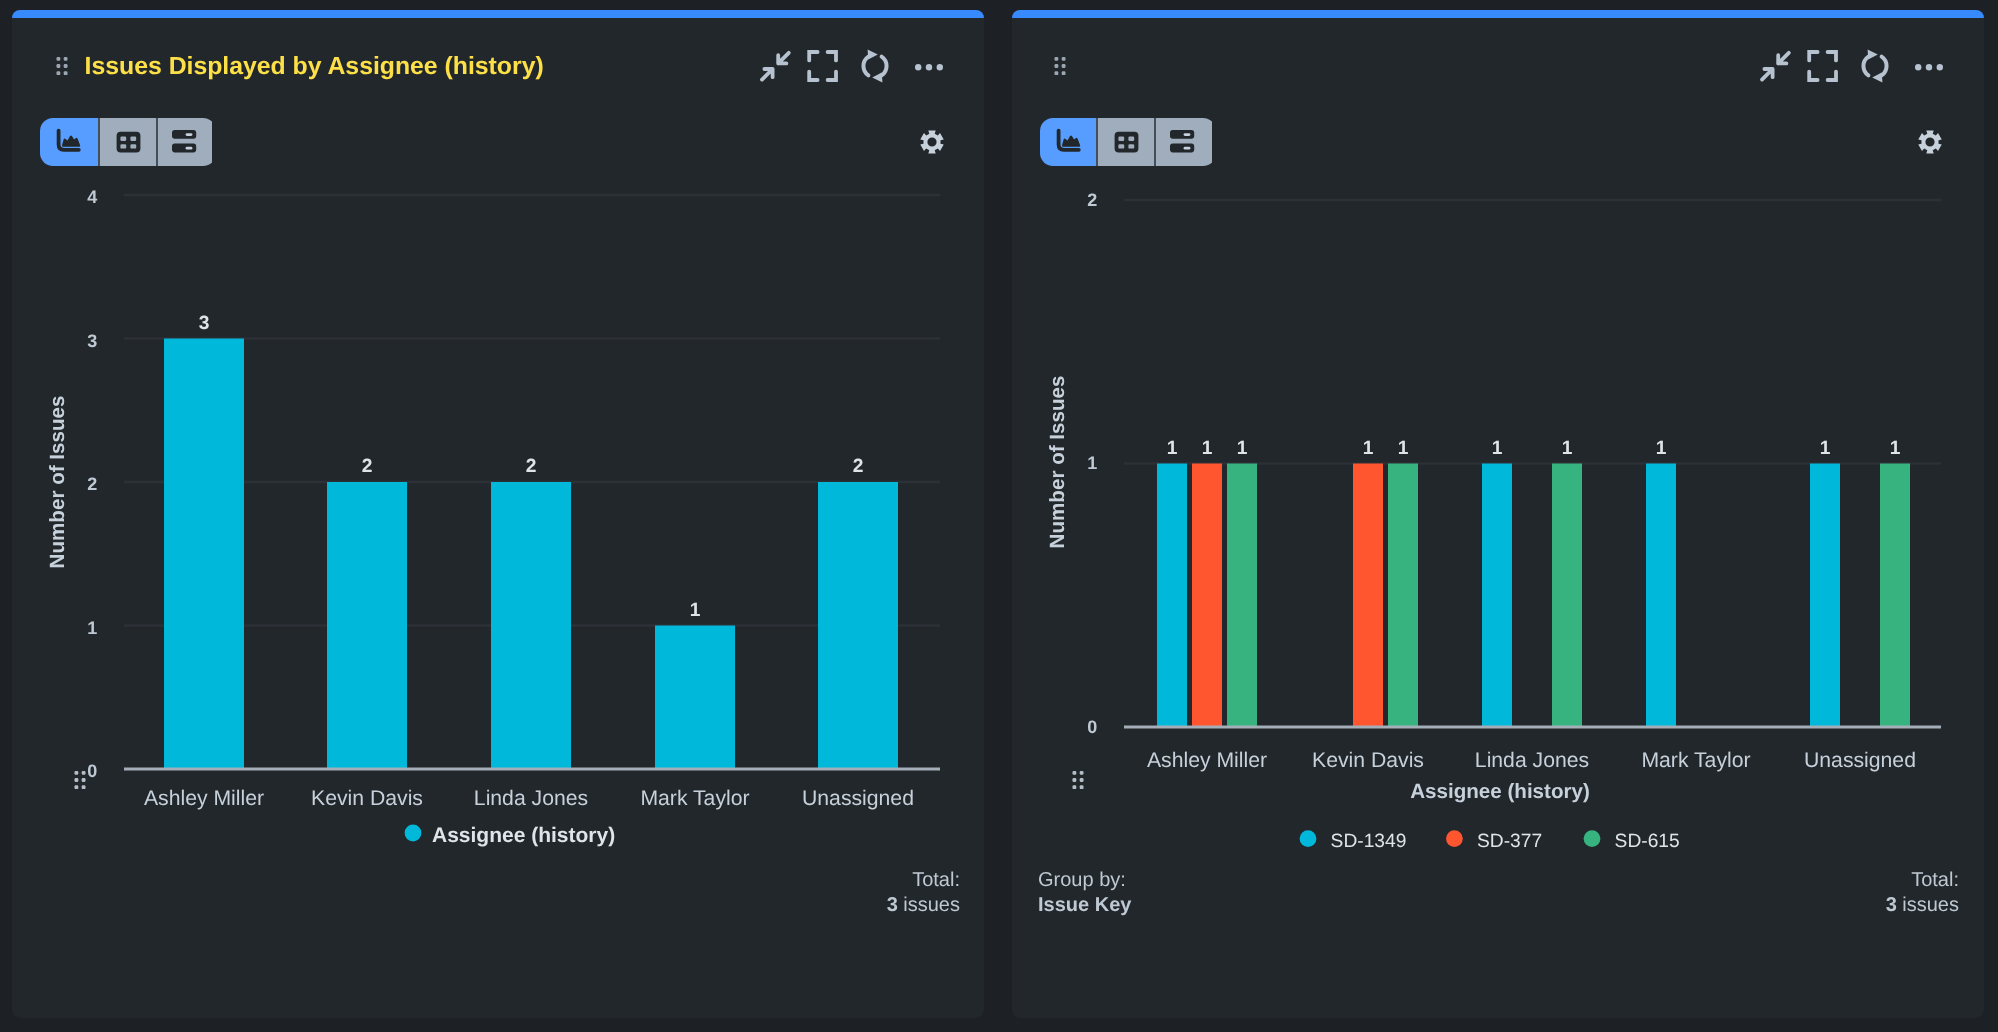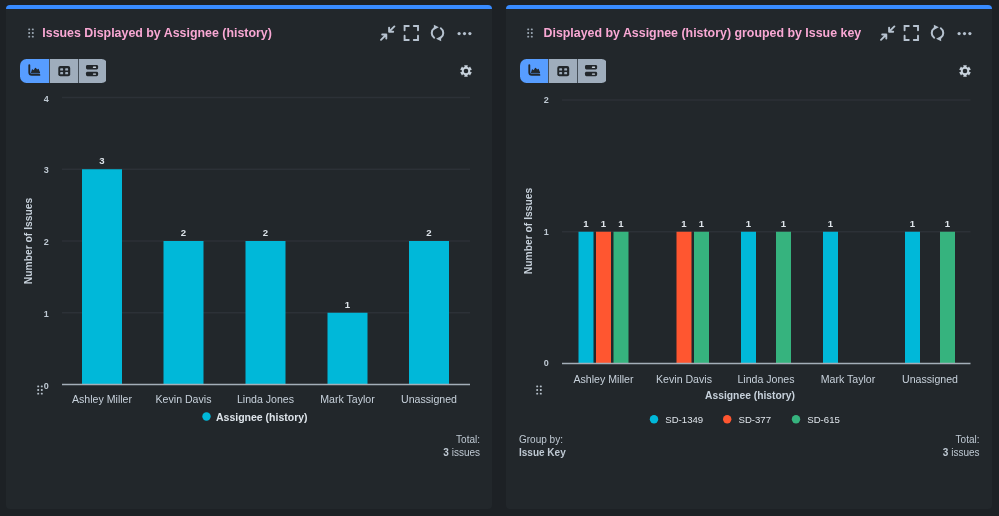--- a/index.html
+++ b/index.html
@@ -1,17 +1,17 @@
 <!DOCTYPE html>
 <html><head><meta charset="utf-8"><style>
 * { margin:0; padding:0; box-sizing:border-box; }
 html,body { width:999px; height:516px; background:#1D2125; font-family:"Liberation Sans",sans-serif; position:relative; overflow:hidden; }
 .panel { position:absolute; top:5px; width:486px; height:504px; background:#22272B; border-radius:4px; }
 .topbar { position:absolute; top:0; left:0; width:100%; height:3.5px; background:#388BFF; border-radius:4px 4px 0 0; }
-.ptitle { position:absolute; top:21.1px; font-size:12.4px; line-height:14px; font-weight:700; color:#f9a8d4; letter-spacing:0; }
+.ptitle { position:absolute; top:21.1px; font-size:12.4px; line-height:14px; font-weight:700; color:#fde047; letter-spacing:0; }
 .hicons { position:absolute; top:18px; }
 .chart { position:absolute; left:0; top:0; }
 text { font-family:"Liberation Sans",sans-serif; }
 </style></head><body>
 <div class="panel" style="left:6px">
     <div class="topbar"></div>
     <svg style="position:absolute;left:19.5px;top:21px" width="10" height="14" viewBox="0 0 10 14">
       <rect x="2.25" y="2.45" width="1.9" height="1.9" rx="0.6" fill="#9AA6B2"></rect>
       <rect x="2.25" y="6.05" width="1.9" height="1.9" rx="0.6" fill="#9AA6B2"></rect>
       <rect x="2.25" y="9.65" width="1.9" height="1.9" rx="0.6" fill="#9AA6B2"></rect>
@@ -117,21 +117,20 @@
 <div class="panel" style="left:505.5px">
     <div class="topbar"></div>
     <svg style="position:absolute;left:19.5px;top:21px" width="10" height="14" viewBox="0 0 10 14">
       <rect x="2.25" y="2.45" width="1.9" height="1.9" rx="0.6" fill="#9AA6B2"></rect>
       <rect x="2.25" y="6.05" width="1.9" height="1.9" rx="0.6" fill="#9AA6B2"></rect>
       <rect x="2.25" y="9.65" width="1.9" height="1.9" rx="0.6" fill="#9AA6B2"></rect>
       <rect x="5.85" y="2.45" width="1.9" height="1.9" rx="0.6" fill="#9AA6B2"></rect>
       <rect x="5.85" y="6.05" width="1.9" height="1.9" rx="0.6" fill="#9AA6B2"></rect>
       <rect x="5.85" y="9.65" width="1.9" height="1.9" rx="0.6" fill="#9AA6B2"></rect>
     </svg>
-    <div class="ptitle" style="left:38px">Displayed by Assignee (history) grouped by Issue key</div>
     <svg class="hicons" style="left:371px" width="96" height="20" viewBox="0 0 96 20">
       <g stroke="#B6C2CF" stroke-width="1.9" fill="none" stroke-linecap="round" stroke-linejoin="round" transform="translate(2.6,0)">
         <path d="M14.8,3.4 L9.5,8.7 M9.5,4.6 L9.5,8.7 L13.6,8.7"></path>
         <path d="M1.4,16.8 L6.7,11.5 M6.7,15.6 L6.7,11.5 L2.6,11.5"></path>
       </g>
       <g stroke="#B6C2CF" stroke-width="1.9" fill="none" stroke-linecap="round">
         <path d="M27.6,7.2 V3.0 H31.8"></path>
         <path d="M36.8,3.0 H41.0 V7.2"></path>
         <path d="M41.0,12.8 V17.0 H36.8"></path>
         <path d="M31.8,17.0 H27.6 V12.8"></path>

